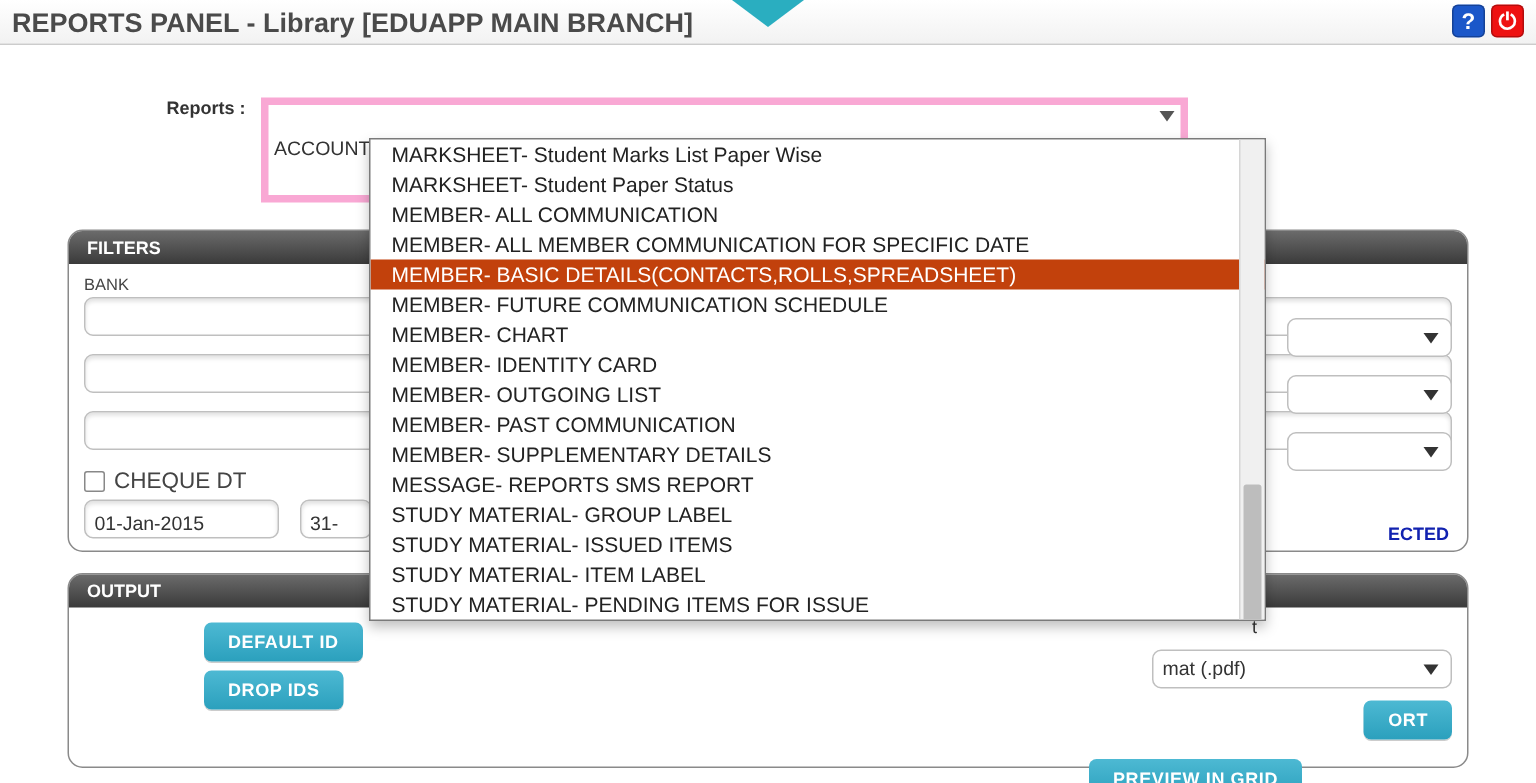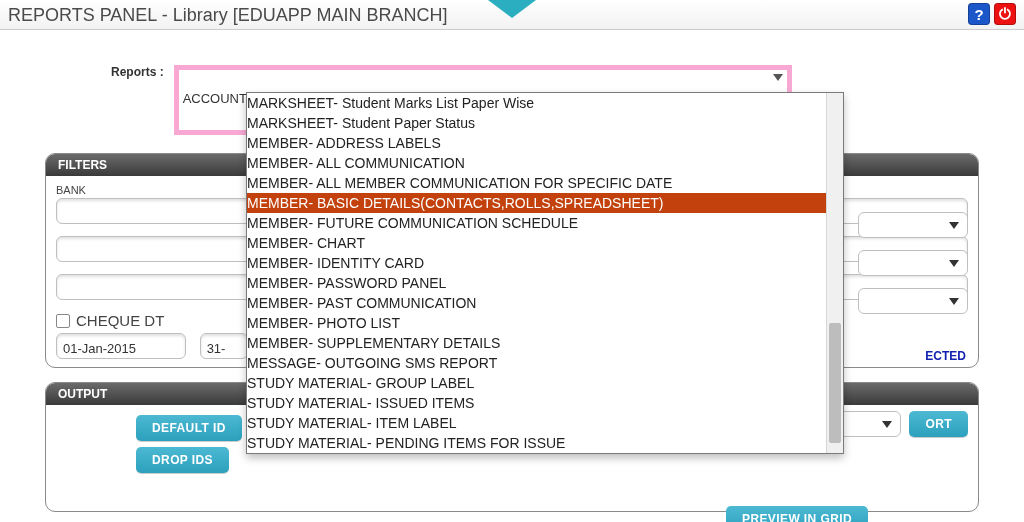--- a/index.html
+++ b/index.html
@@ -1,19 +1,19 @@
 <!DOCTYPE html>
 <html><head>
 <meta charset="utf-8">
 <style>
   html,body{margin:0;padding:0;font-family:Arial,Helvetica,sans-serif;font-size:13px;color:#333;background:#fff}
   .stage{width:1024px;height:522px;position:relative;overflow:hidden}
   
   .titlebar{position:relative;height:30px;border-bottom:1px solid #ccc;background:linear-gradient(#fff,#f2f2f2);padding:0 8px;box-sizing:border-box}
-  .titlebar .title{font-size:18px;font-weight:normal;color:#4a4a4a;line-height:30px}
+  .titlebar .title{font-size:18px;font-weight:bold;color:#4a4a4a;line-height:30px}
   .titlebar .icons{position:absolute;right:8px;top:3px;display:flex;gap:4px}
   .ticon{width:22px;height:22px;border-radius:4px;display:flex;align-items:center;justify-content:center;color:#fff;font-weight:bold;font-size:15px;box-shadow:inset 0 0 0 1px rgba(0,0,0,0.25)}
   .ticon.help{background:#1b57c9}
   .ticon.power{background:#e11}
   
   .toparrow{position:absolute;left:50%;top:0;transform:translateX(-50%);width:0;height:0;border-left:24px solid transparent;border-right:24px solid transparent;border-top:18px solid #2aaec0}
   .toparrow2{position:absolute;left:50%;top:0;transform:translateX(-50%);width:0;height:0;border-left:30px solid transparent;border-right:30px solid transparent;border-top:22px solid #5ec7d6;z-index:-1}
   .toparrow-outline{position:absolute;left:50%;top:0;transform:translateX(-50%);width:0;height:0;border-left:32px solid transparent;border-right:32px solid transparent;border-top:24px solid #9ddce5;z-index:-2}
   
   .content{padding:20px 45px 0 45px;position:relative}
@@ -37,21 +37,21 @@
   .date-input{width:130px;height:26px;border:1px solid #bfbfbf;border-radius:6px;box-shadow:inset 0 2px 3px rgba(0,0,0,.12);box-sizing:border-box;padding:3px 6px;line-height:24px;font-size:13px;display:inline-block;margin-right:10px}
   .linklike{color:#1222b0;font-weight:bold;font-size:12px}
   
   .output .panel-body{min-height:90px;position:relative}
   .btn{background:linear-gradient(#4db9d3,#2ba0bd);color:#fff;border:none;border-radius:5px;height:26px;padding:0 16px;font-size:12px;font-weight:bold;letter-spacing:0.4px;box-shadow:0 1px 0 rgba(0,0,0,.2);display:inline-flex;align-items:center;white-space:nowrap}
   .btn-col{position:absolute;left:90px;top:10px;display:flex;flex-direction:column;gap:6px;align-items:flex-start}
   .fmt-select{width:200px;height:26px;border:1px solid #bfbfbf;border-radius:6px;background:#fff;position:relative;box-sizing:border-box;padding:0 6px;line-height:24px;font-size:13px}
   .fmt-select .caret{position:absolute;right:8px;top:9px;width:0;height:0;border-left:5px solid transparent;border-right:5px solid transparent;border-top:7px solid #333}
   
   .dropdown{position:absolute;left:246px;top:92px;width:596px;background:#fff;border:1px solid #7a7a7a;box-shadow:0 4px 8px rgba(0,0,0,.25);z-index:50;max-height:362px;overflow:hidden}
-  .dropdown .opt{padding:1px 0;font-size:14px;color:#222;white-space:nowrap;cursor:default;line-height:18px}
+  .dropdown .opt{padding:1px 14px;font-size:14px;color:#222;white-space:nowrap;cursor:default;line-height:18px}
   .dropdown .opt.sel{background:#c2410c;color:#fff}
   .dropdown .scrollbar{position:absolute;right:0;top:0;bottom:0;width:16px;background:#f0f0f0;border-left:1px solid #d6d6d6}
   .dropdown .scrollbar .thumb{position:absolute;left:2px;right:2px;top:230px;height:120px;background:#bdbdbd;border-radius:2px}
 </style>
 </head>
 <body>
 <div class="stage">
 
   <div class="titlebar">
     <span class="toparrow-outline"></span>
@@ -105,48 +105,46 @@
       </div>
     </div>
 
     <div class="panel output">
       <div class="panel-head">OUTPUT</div>
       <div class="panel-body">
         <div class="btn-col">
           <button class="btn">DEFAULT ID</button>
           <button class="btn">DROP IDS</button>
         </div>
-        <div style="position:absolute;right:10px;top:6px;display:flex;flex-direction:row;gap:8px;align-items:flex-end">
+        <div style="position:absolute;right:10px;top:6px;display:flex;flex-direction:column;gap:8px;align-items:flex-end">
           <div style="font-size:12px;color:#333;align-self:flex-end;margin-right:130px">t</div>
           <div class="fmt-select">
             <span>mat (.pdf)</span>
             <span class="caret"></span>
           </div>
           <button class="btn" style="align-self:flex-end">ORT</button>
           <button class="btn" style="position:absolute;right:100px;top:95px">PREVIEW IN GRID</button>
         </div>
       </div>
     </div>
   </div>
 
   <div class="dropdown" id="dropdown">
     <div class="opt">MARKSHEET- Student Marks List Paper Wise</div>
       <div class="opt">MARKSHEET- Student Paper Status</div>
-      <div class="opt">MEMBER- ADDRESS LABELS</div>
       <div class="opt">MEMBER- ALL COMMUNICATION</div>
       <div class="opt">MEMBER- ALL MEMBER COMMUNICATION FOR SPECIFIC DATE</div>
       <div class="opt sel">MEMBER- BASIC DETAILS(CONTACTS,ROLLS,SPREADSHEET)</div>
       <div class="opt">MEMBER- FUTURE COMMUNICATION SCHEDULE</div>
       <div class="opt">MEMBER- CHART</div>
       <div class="opt">MEMBER- IDENTITY CARD</div>
-      <div class="opt">MEMBER- PASSWORD PANEL</div>
+      <div class="opt">MEMBER- OUTGOING LIST</div>
       <div class="opt">MEMBER- PAST COMMUNICATION</div>
-      <div class="opt">MEMBER- PHOTO LIST</div>
       <div class="opt">MEMBER- SUPPLEMENTARY DETAILS</div>
-      <div class="opt">MESSAGE- OUTGOING SMS REPORT</div>
+      <div class="opt">MESSAGE- REPORTS SMS REPORT</div>
       <div class="opt">STUDY MATERIAL- GROUP LABEL</div>
       <div class="opt">STUDY MATERIAL- ISSUED ITEMS</div>
       <div class="opt">STUDY MATERIAL- ITEM LABEL</div>
       <div class="opt">STUDY MATERIAL- PENDING ITEMS FOR ISSUE</div>
       <div class="scrollbar">
       <div class="thumb"></div>
     </div>
   </div>
 
 </div>

